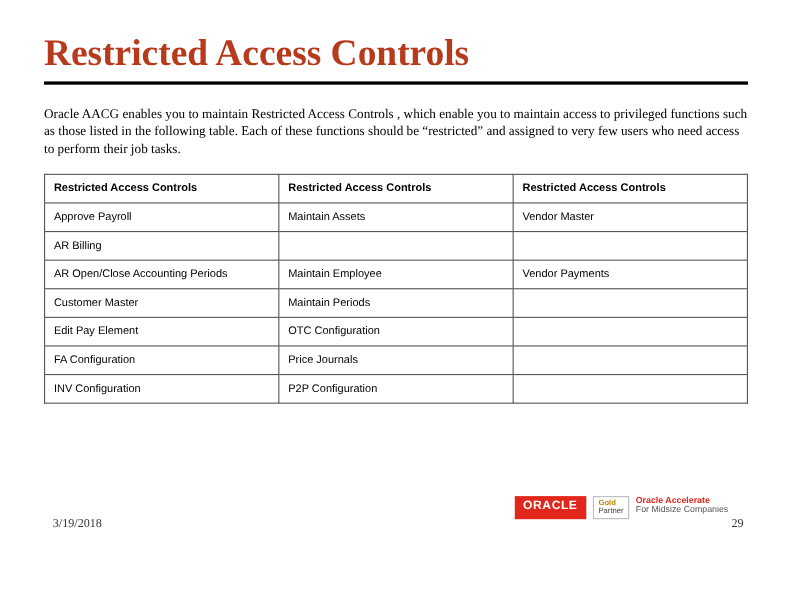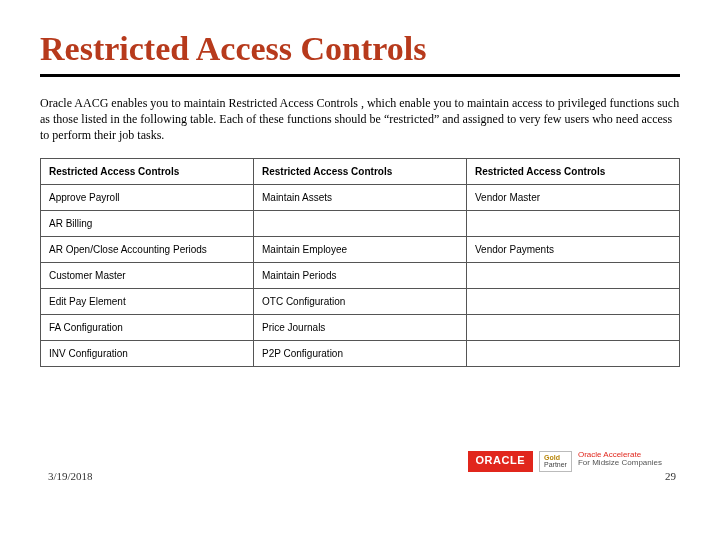--- a/index.html
+++ b/index.html
@@ -12,21 +12,21 @@
   table.rac th, table.rac td { border: 1px solid #555; padding: 6px 8px; font-size: 10px; text-align: left; vertical-align: middle; font-family: Arial, Helvetica, sans-serif; height: 26px; }
   table.rac th { font-weight: bold; background: #fff; }
   .footer { position: absolute; bottom: 12px; left: 40px; right: 40px; height: 38px; }
   .footer-date { position: absolute; left: 8px; bottom: 2px; font-size: 11px; font-family: Georgia, serif; color: #333; }
   .footer-page { position: absolute; right: 4px; bottom: 2px; font-size: 11px; font-family: Georgia, serif; color: #333; }
   .logo-block { position: absolute; right: 18px; bottom: 12px; display: flex; gap: 6px; }
   .oracle-badge { background: #e1261c; color: #fff; font-family: Arial, sans-serif; font-weight: bold; font-size: 11px; padding: 3px 8px; letter-spacing: 0.5px; }
   .partner-box { border: 1px solid #bbb; font-family: Arial, sans-serif; font-size: 7px; line-height: 1.1; padding: 2px 4px; color: #444; }
   .partner-box .gold { color: #b8860b; font-weight: bold; }
   .accelerate { font-family: Arial, sans-serif; font-size: 8px; line-height: 1.1; }
-  .accelerate .brand { color: #e1261c; font-weight: normal; }
+  .accelerate .brand { color: #e1261c; font-weight: bold; }
   .accelerate .sub { color: #555; }
 </style>
 </head>
 <body>
 
 <div class="slide">
 
   <h1 class="title">Restricted Access Controls</h1>
   <hr class="title-rule">
 

